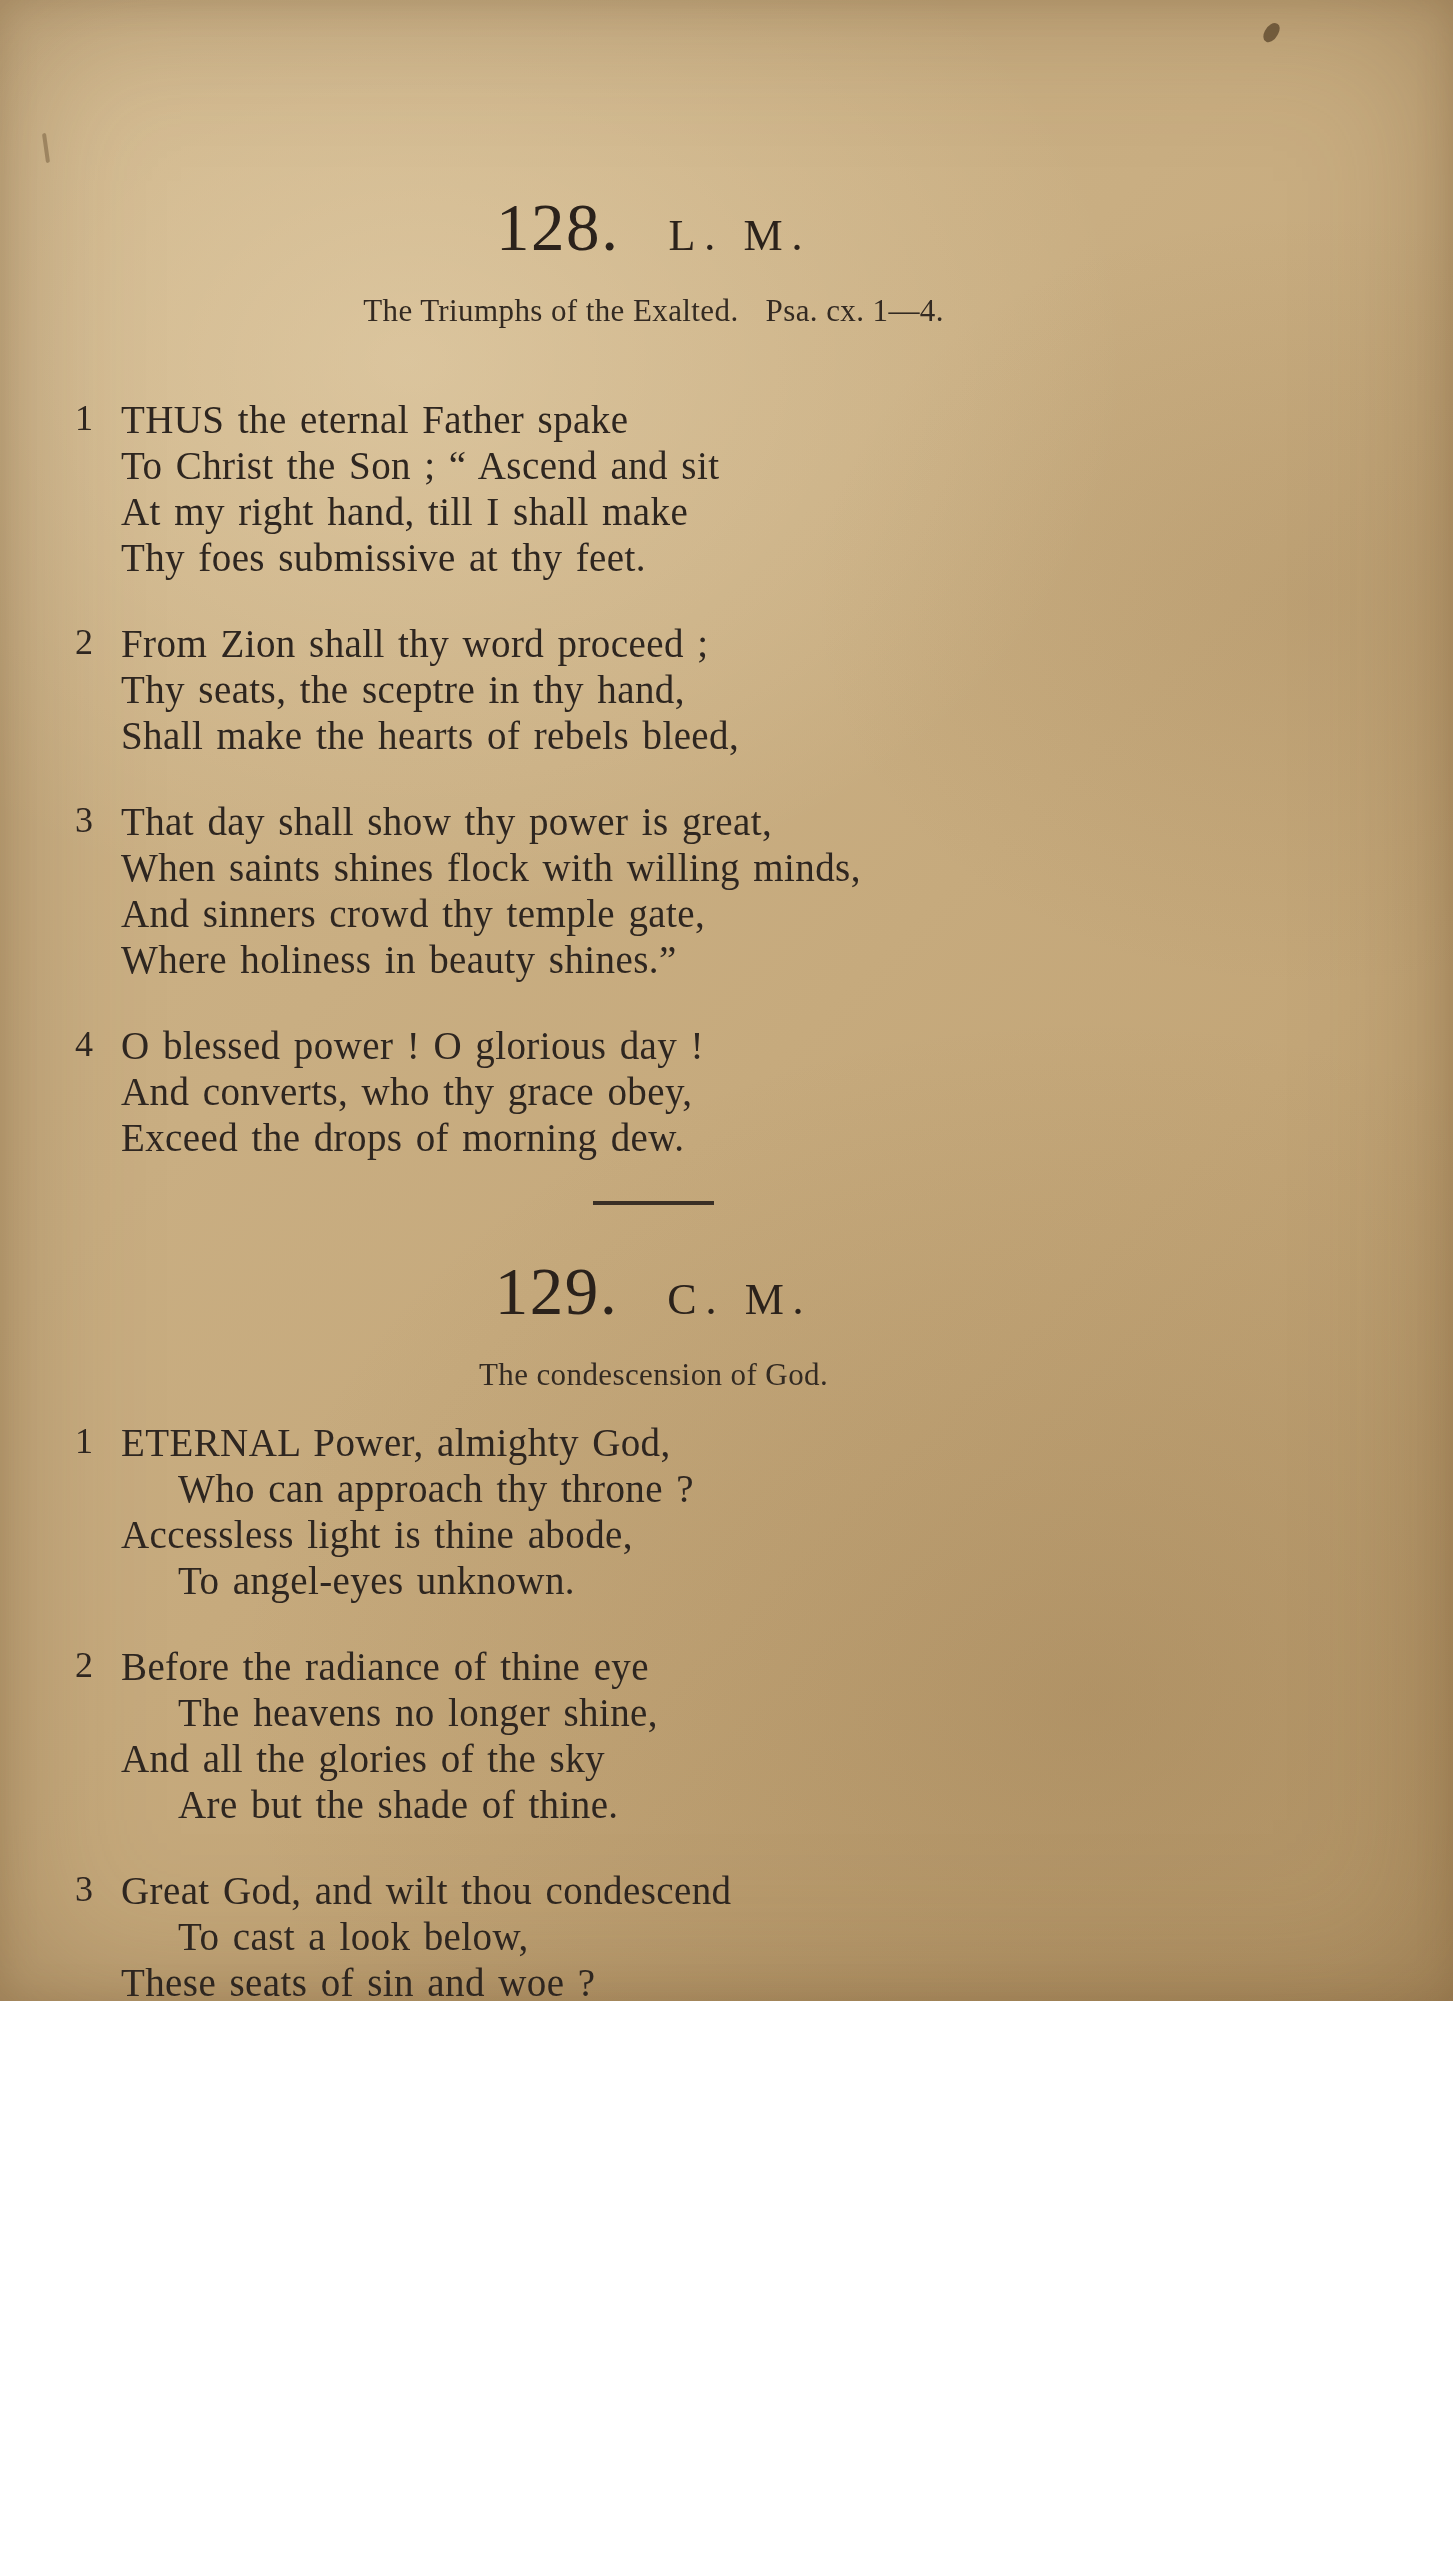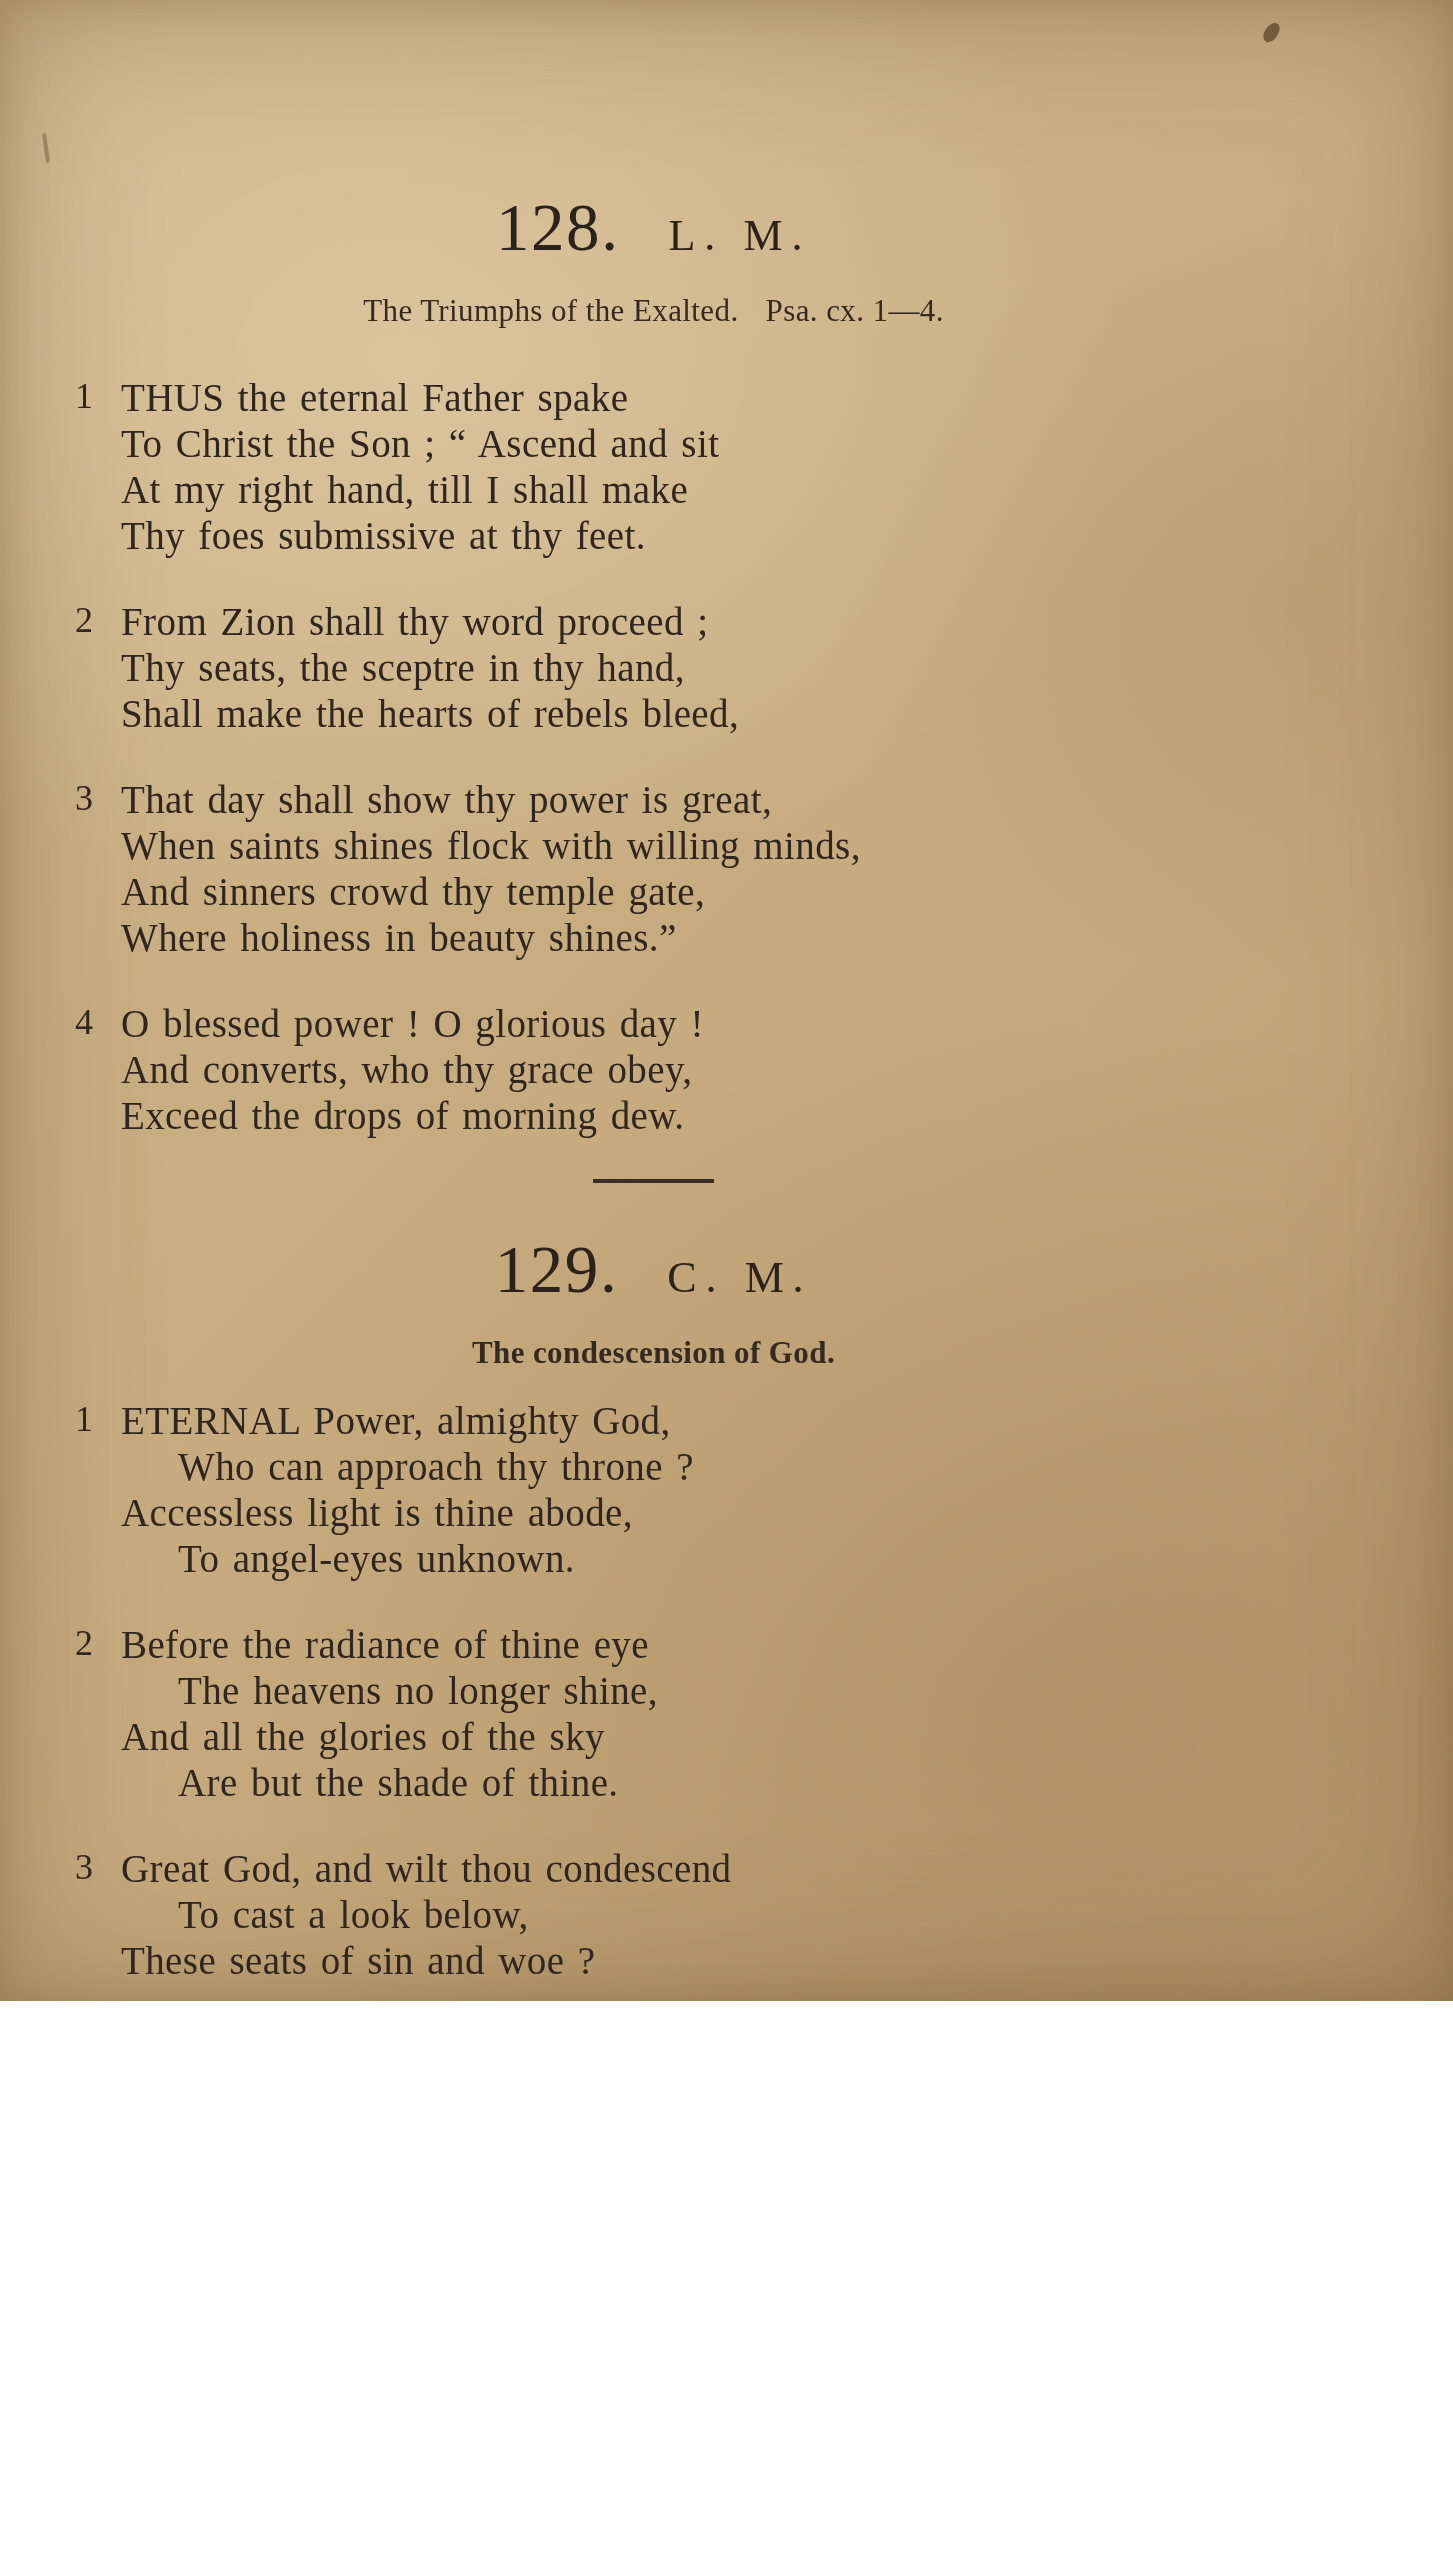--- a/index.html
+++ b/index.html
@@ -49,21 +49,21 @@
     font-size: 44px;
     letter-spacing: 8.7px;
     margin-left: 49px;
     color: #2b221b;
   }
 
   .hymn-subtitle {
     text-align: center;
     font-size: 31px;
     letter-spacing: 0.4px;
-    margin-bottom: 46px;
+    margin-bottom: 68px;
     color: #332a22;
   }
 
   .hymn-reference { margin-left: 27px; }
 
   .verse {
     display: flex;
     align-items: flex-start;
     margin-bottom: 40px;
     font-size: 39px;
@@ -82,21 +82,21 @@
 
   .meter-cm .verse-line:nth-child(even) { padding-left: 57px; }
 
   .hymn-divider {
     width: 121px;
     height: 4px;
     background: #3a2f25;
     margin: 20.6px auto 48px auto;
   }
 
-  .hymn-129 .hymn-subtitle { margin-bottom: 27px; font-weight: bold; }
+  .hymn-129 .hymn-subtitle { margin-bottom: 27px; }
 
   .ink-mark-top-right {
     position: absolute;
     top: 22px;
     left: 1265px;
     width: 12.7px;
     height: 20.6px;
     background: #5f4a2e;
     border-radius: 60% 40% 55% 45%;
     transform: rotate(28deg);

